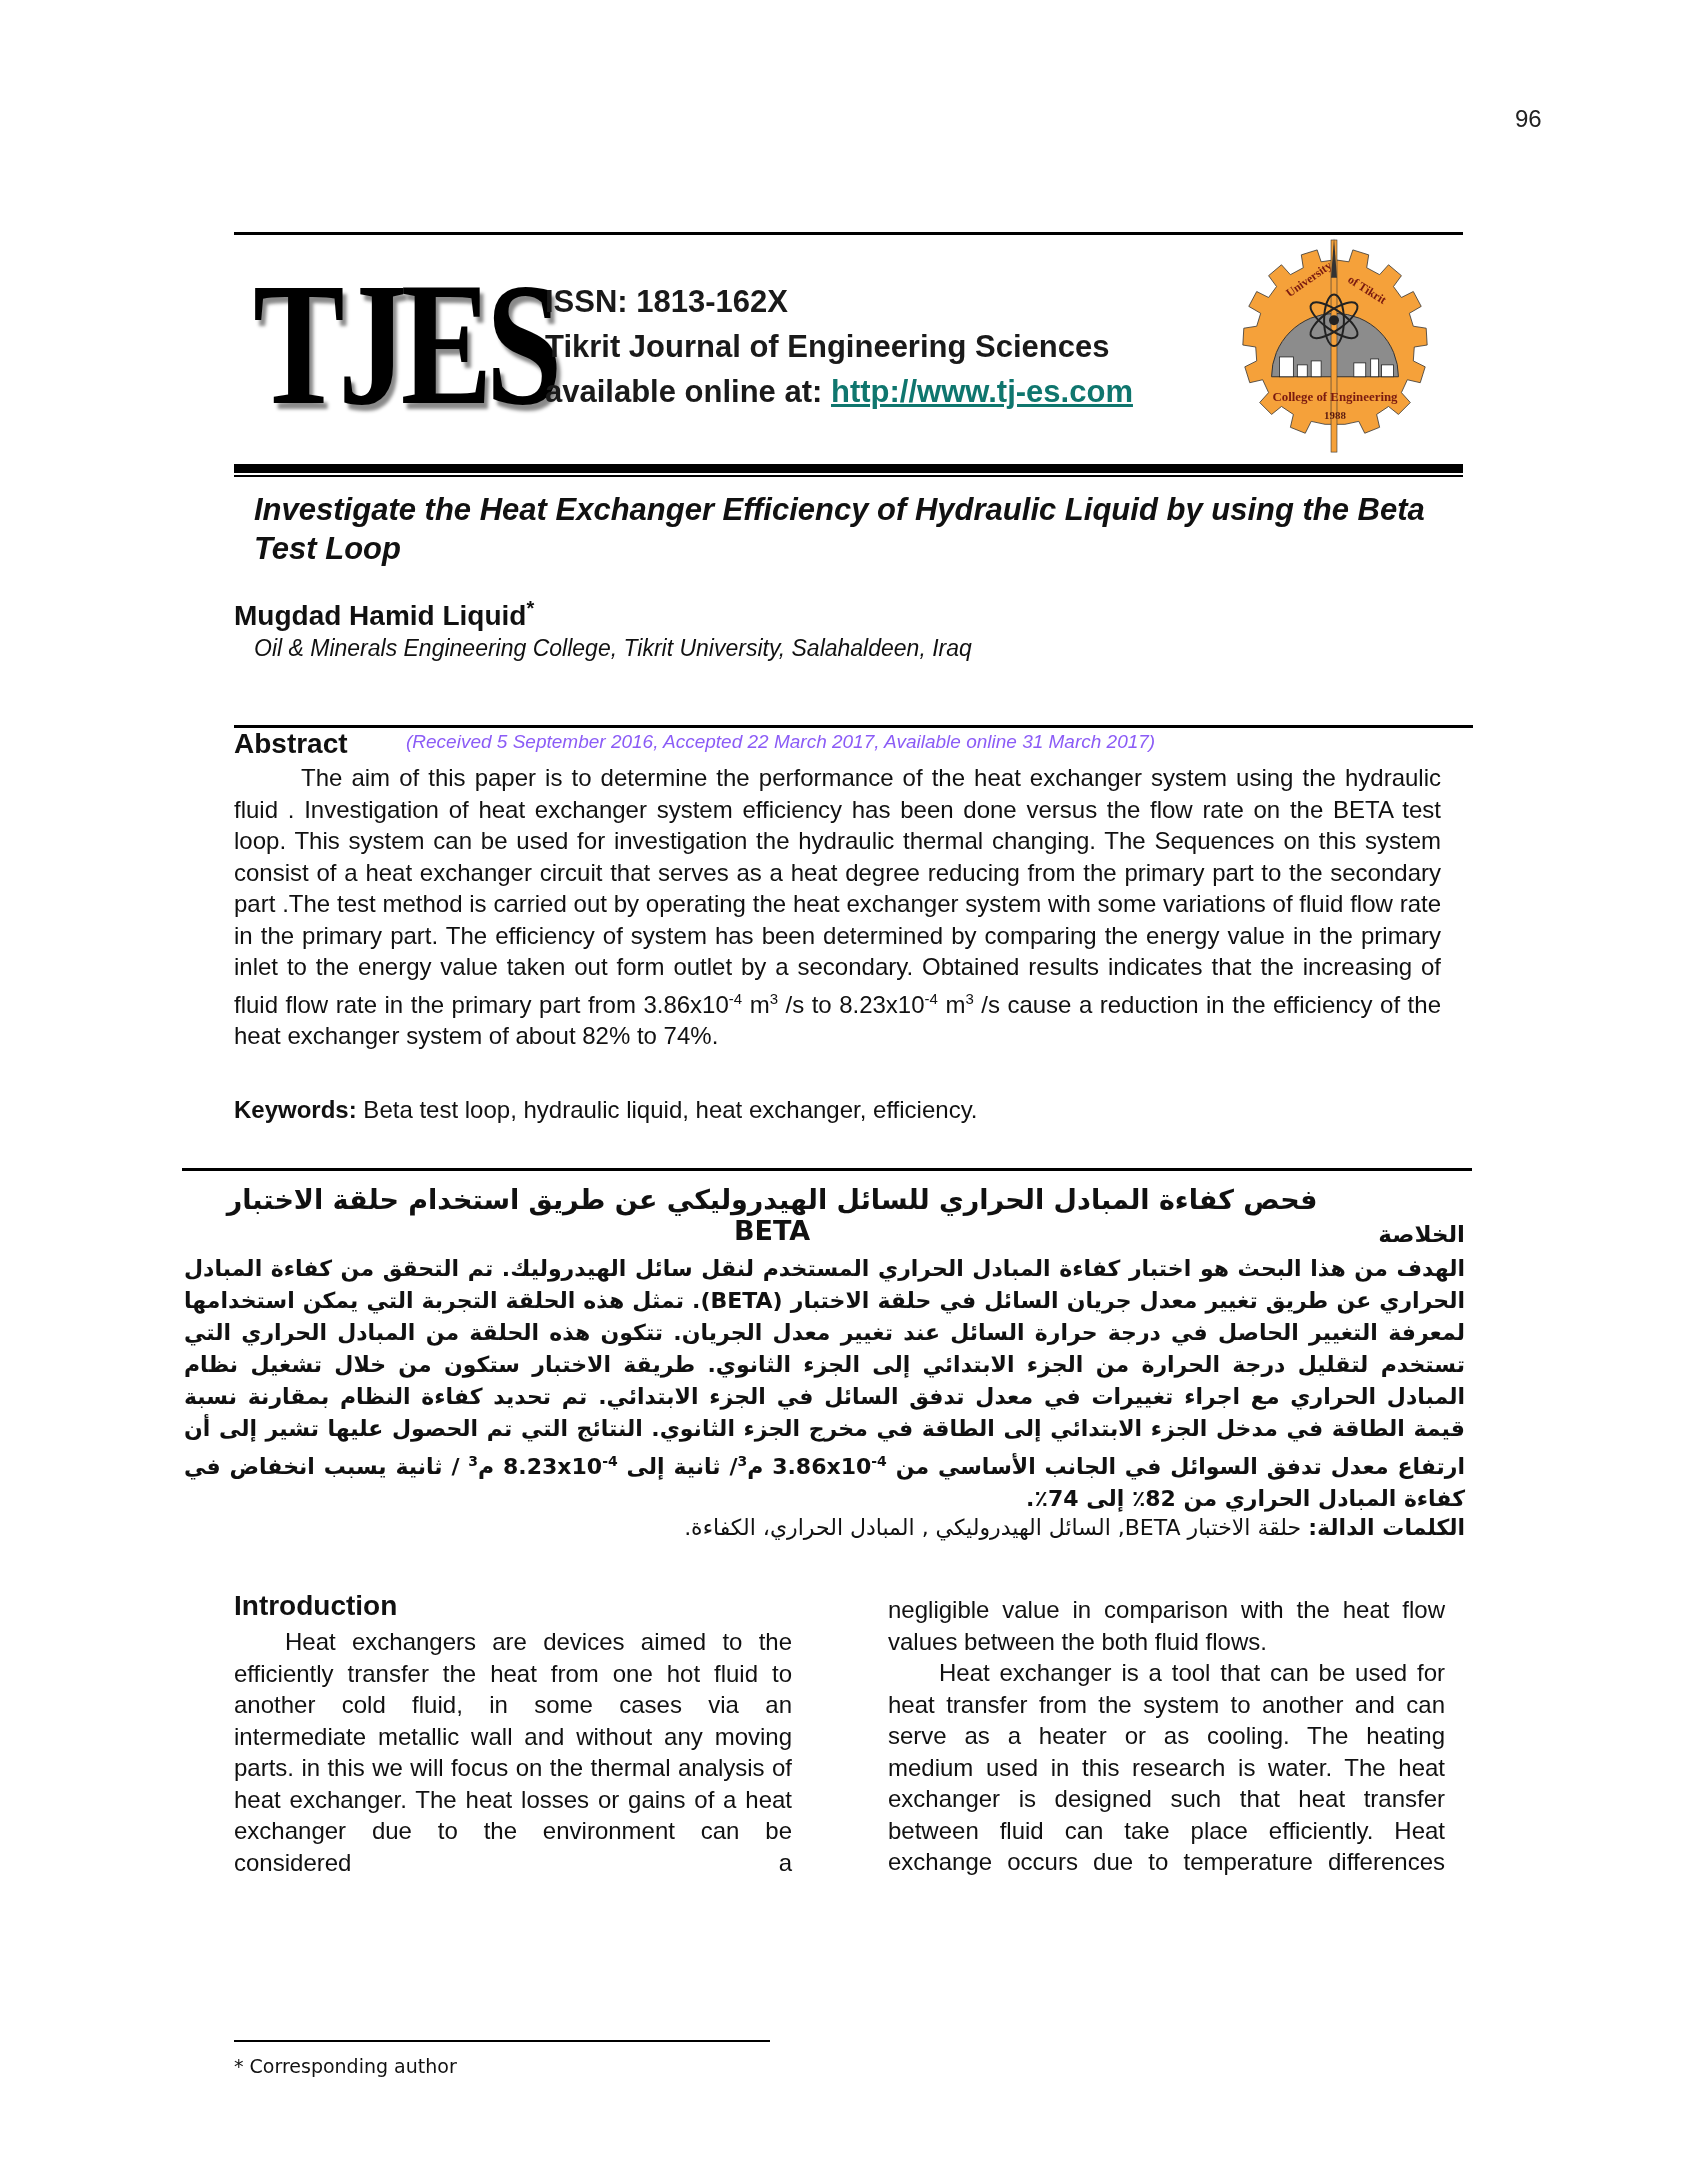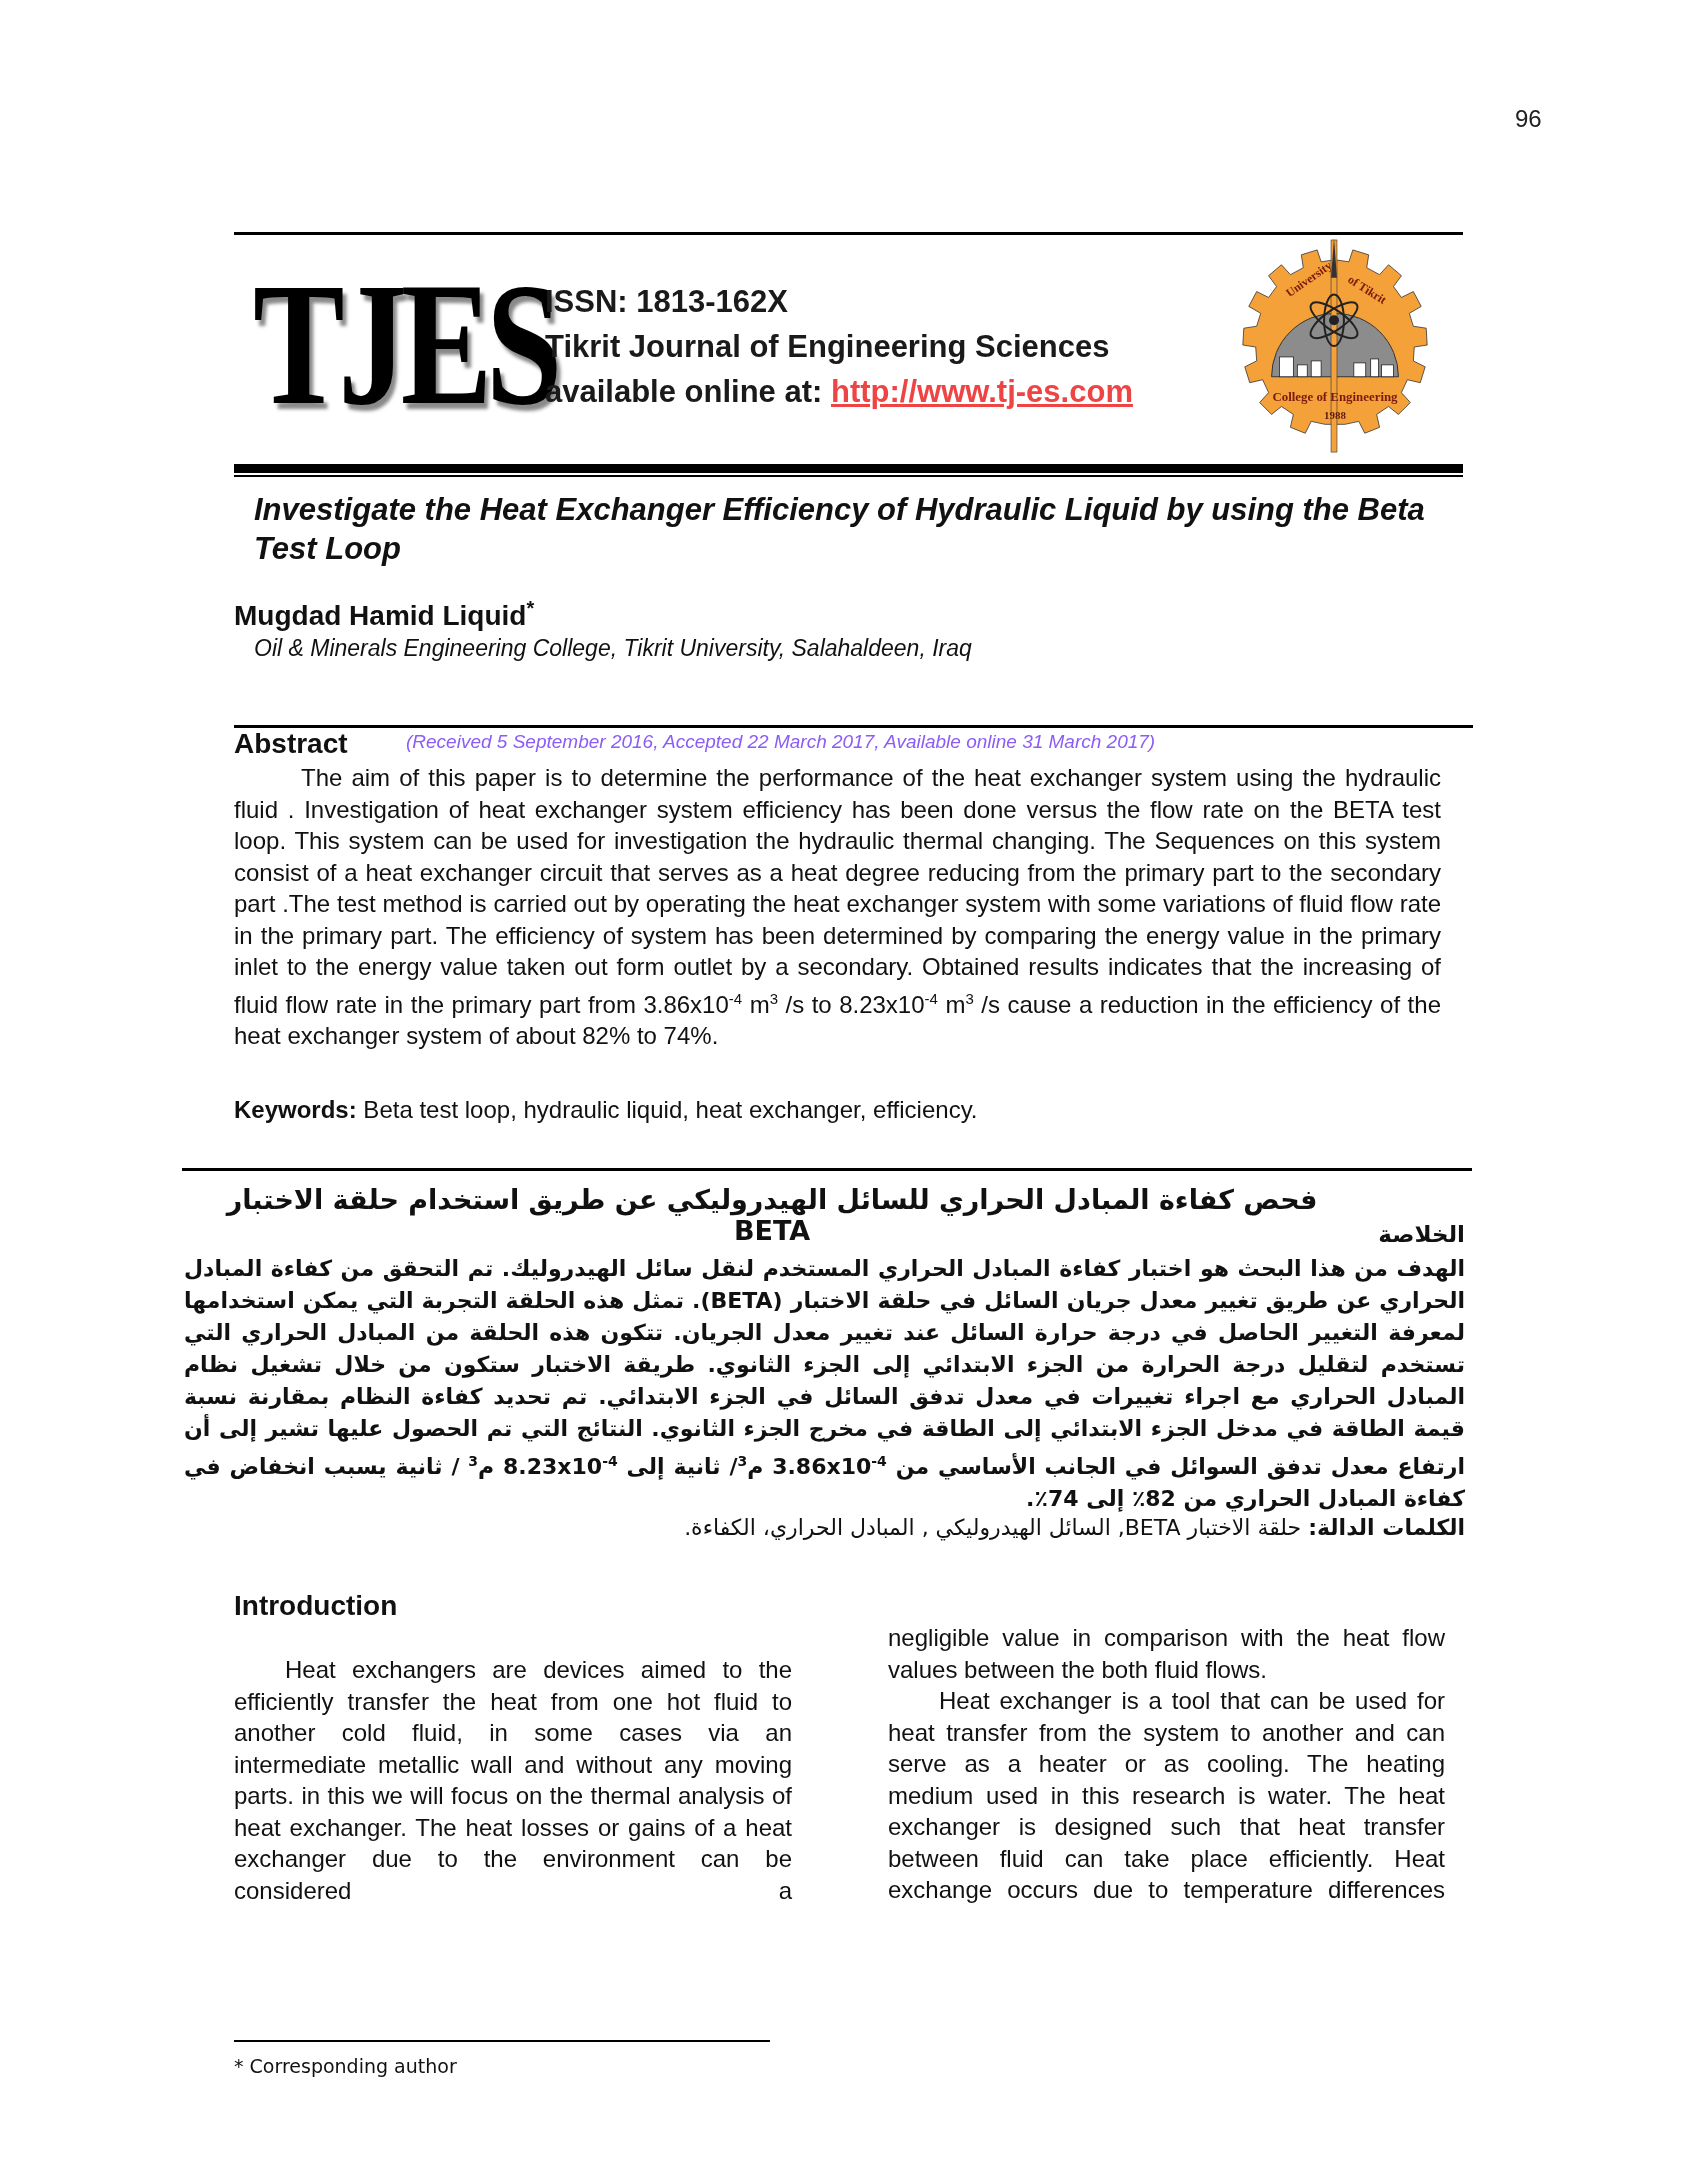--- a/index.html
+++ b/index.html
@@ -13,21 +13,21 @@
   .page-num { left: 1515px; top: 105px; font-size: 24px; color: #222; }
 
   .rule { background: #000; }
 
   
   .tjes-logo { left: 253px; top: 265px; width: 257px; height: 168px; }
   .tjes-logo span { font-family: "Liberation Serif", serif; font-weight: bold; font-size: 176px; line-height: 158px;
                     letter-spacing: -8px; display: inline-block; transform: scaleX(0.78); transform-origin: left top;
                     text-shadow: 5px 6px 4px #8a8a8a; color: #000; }
   .mast-text { left: 545px; top: 279px; font-size: 31px; font-weight: bold; line-height: 45px; color: #1a1a1a; }
-  .mast-text a { color: #ef4444; text-decoration: underline; }
+  .mast-text a { color: #0f766e; text-decoration: underline; }
   .seal { left: 1220px; top: 238px; width: 230px; height: 224px; }
 
   
   .title { left: 234px; top: 490px; width: 1238px; font-size: 31px; font-weight: bold; font-style: italic; line-height: 39px; margin-left: 20px; }
   .author { left: 234px; top: 597px; font-size: 28px; font-weight: bold; }
   .author sup { font-size: 20px; }
   .affil { left: 234px; top: 635px; font-size: 23px; font-style: italic; margin-left: 20px; }
   .dates { left: 406px; top: 691px; font-size: 19px; font-style: italic; color: #8b5cf6; margin-top: 40px; }
 
   
@@ -41,21 +41,21 @@
   
   .ar-title { left: 198px; width: 1148px; top: 1184px; direction: rtl; text-align: center; font-size: 27px; font-weight: bold; font-family: "DejaVu Sans", sans-serif; }
   .ar-abs-head { right: 218px; top: 1221px; direction: rtl; font-size: 23px; font-weight: bold; font-family: "DejaVu Sans", sans-serif; }
   .ar-body { left: 184px; top: 1253px; width: 1281px; direction: rtl; font-size: 22px; line-height: 32px; text-align: justify; text-align-last: right; font-family: "DejaVu Sans", sans-serif; font-weight: bold; }
   .ar-body sup { font-size: 14px; }
   .ar-kw { right: 218px; top: 1515px; direction: rtl; font-size: 22px; font-family: "DejaVu Sans", sans-serif; }
   .ar-kw b { font-weight: bold; }
 
   
   .intro-head { left: 234px; top: 1590px; font-size: 28px; font-weight: bold; text-align: right; }
-  .col { font-size: 24px; line-height: 31.5px; text-align: justify; text-align-last: justify; margin-top: 28px; }
+  .col { font-size: 24px; line-height: 31.5px; text-align: justify; text-align-last: justify; }
   .col-left { left: 234px; top: 1626px; width: 558px; }
   .col-right { left: 888px; top: 1594px; width: 557px; }
   .col .p { display: block; }
   .col .indent { display: inline-block; width: 51px; }
   .col .last-left { text-align-last: left; }
 
   .footnote { left: 234px; top: 2055px; font-size: 19px; font-family: "DejaVu Sans", sans-serif; }
 </style>
 </head>
 <body>

